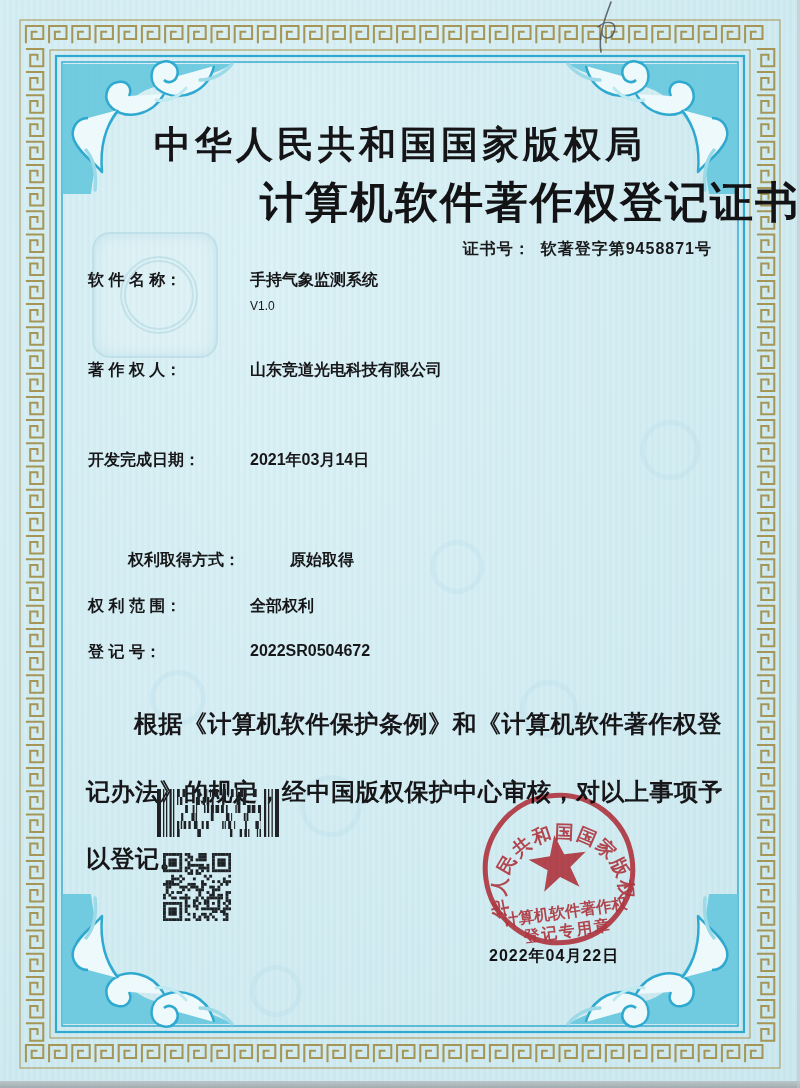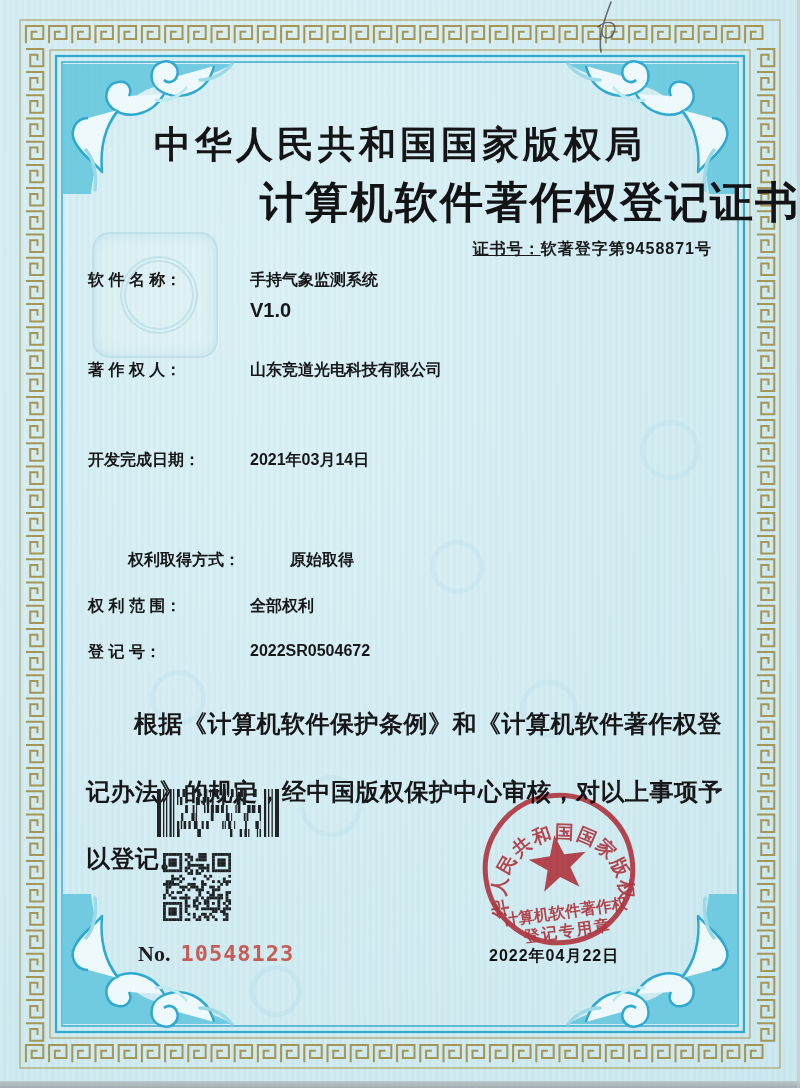--- a/index.html
+++ b/index.html
@@ -20,25 +20,25 @@
     top:120px;left:0;width:100%;text-align:center;
     font-size:37px;font-weight:700;letter-spacing:4px;color:#151517;
   }
   .cert-title{
     top:174px;left:0;width:100%;text-align:right;
     font-size:43px;font-weight:700;letter-spacing:2px;color:#131315;
   }
   .cert-no{
     top:239px;right:88px;font-size:16px;font-weight:700;color:#1a1a1c;letter-spacing:1px;
   }
-  .cert-no .lbl{text-decoration:underline;}
+  .cert-no .lbl{margin-right:10px;}
   .field-row{position:absolute;left:88px;font-size:16px;font-weight:700;white-space:nowrap;}
   .field-row .flabel{display:inline-block;width:158px;color:#17171a;}
   .field-row .fvalue{position:absolute;left:162px;color:#17171a;}
-  .version-line{position:absolute;left:250px;top:299px;font-size:20px;font-weight:700;color:#17171a;}
+  .version-line{position:absolute;left:250px;top:299px;font-size:12px;font-weight:400;color:#17171a;}
   .statement{
     position:absolute;left:86px;top:690px;width:644px;
     font-size:24px;font-weight:600;line-height:2.82;letter-spacing:0.5px;
     text-indent:2em;color:#17171a;
   }
   .serial{position:absolute;left:138px;top:941px;font-size:22px;}
   .serial .no-prefix{font-family:"Liberation Serif","DejaVu Serif",serif;font-weight:700;color:#1d1d20;margin-right:10px;}
   .serial .no-digits{font-family:"DejaVu Sans Mono",monospace;font-weight:600;color:#c4453c;letter-spacing:1px;opacity:.85;}
   .issue-date{position:absolute;left:489px;top:946px;font-size:16px;font-weight:700;color:#131315;letter-spacing:1px;}
   .seal-wrap{position:absolute;left:458px;top:768px;width:202px;height:202px;transform:rotate(-8deg);mix-blend-mode:multiply;}
@@ -670,23 +670,20 @@
         <rect x="24.48" y="65.28" width="2.87" height="2.87" fill="#1d2326"></rect>
         <rect x="32.64" y="65.28" width="2.87" height="2.87" fill="#1d2326"></rect>
         <rect x="35.36" y="65.28" width="2.87" height="2.87" fill="#1d2326"></rect>
         <rect x="43.52" y="65.28" width="2.87" height="2.87" fill="#1d2326"></rect>
         <rect x="51.68000000000001" y="65.28" width="2.87" height="2.87" fill="#1d2326"></rect>
         <rect x="59.84" y="65.28" width="2.87" height="2.87" fill="#1d2326"></rect>
         <rect x="62.56" y="65.28" width="2.87" height="2.87" fill="#1d2326"></rect>
       </svg>
   </div>
 
-  <div class="serial">
-    <span class="no-prefix">No.</span><span class="no-digits">10548123</span>
-  </div>
 
   <div class="seal-wrap">
     <svg width="202" height="202" viewBox="0 0 200 200">
       <circle cx="100" cy="100" r="73" fill="none" stroke="#d63c44" stroke-width="5" opacity="0.92"></circle>
       <polygon opacity="0.92" fill="#d63c44" points="100,66 107.1,86.3 128.5,86.7 111.4,99.7 117.6,120.3 100,108 82.4,120.3 88.6,99.7 71.5,86.7 92.9,86.3"></polygon>
       <text font-size="18.5" font-weight="bold" fill="#d63c44" opacity="0.92" letter-spacing="2" font-family="Liberation Sans, sans-serif">
         <textPath href="#sealArc" startOffset="50%" text-anchor="middle">中华人民共和国国家版权局</textPath>
       </text>
       <text x="100" y="148" font-size="15.5" font-weight="bold" fill="#d63c44" opacity="0.92" text-anchor="middle" font-family="Liberation Sans, sans-serif">计算机软件著作权</text>
       <text x="100" y="167" font-size="15.5" font-weight="bold" fill="#d63c44" opacity="0.92" text-anchor="middle" letter-spacing="2" font-family="Liberation Sans, sans-serif">登记专用章</text>

